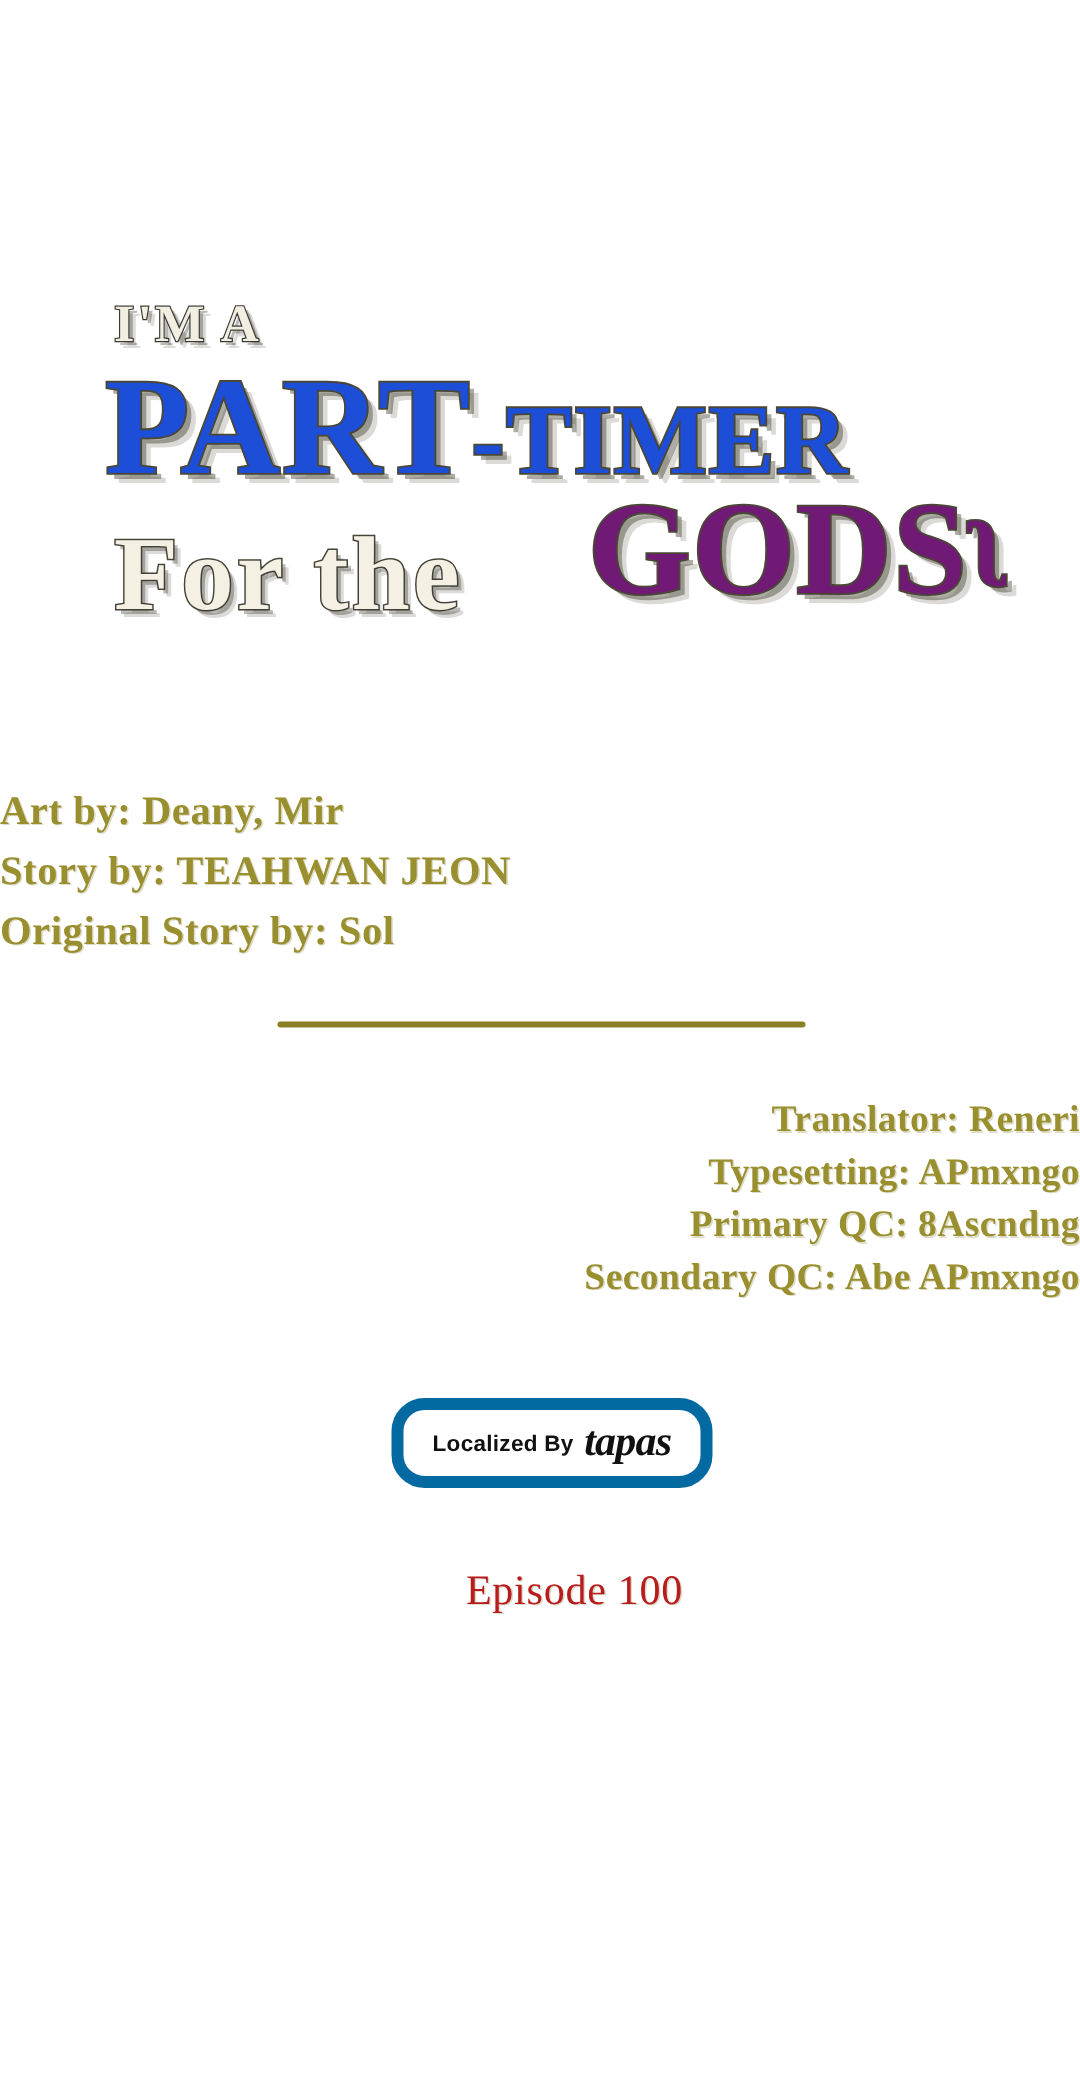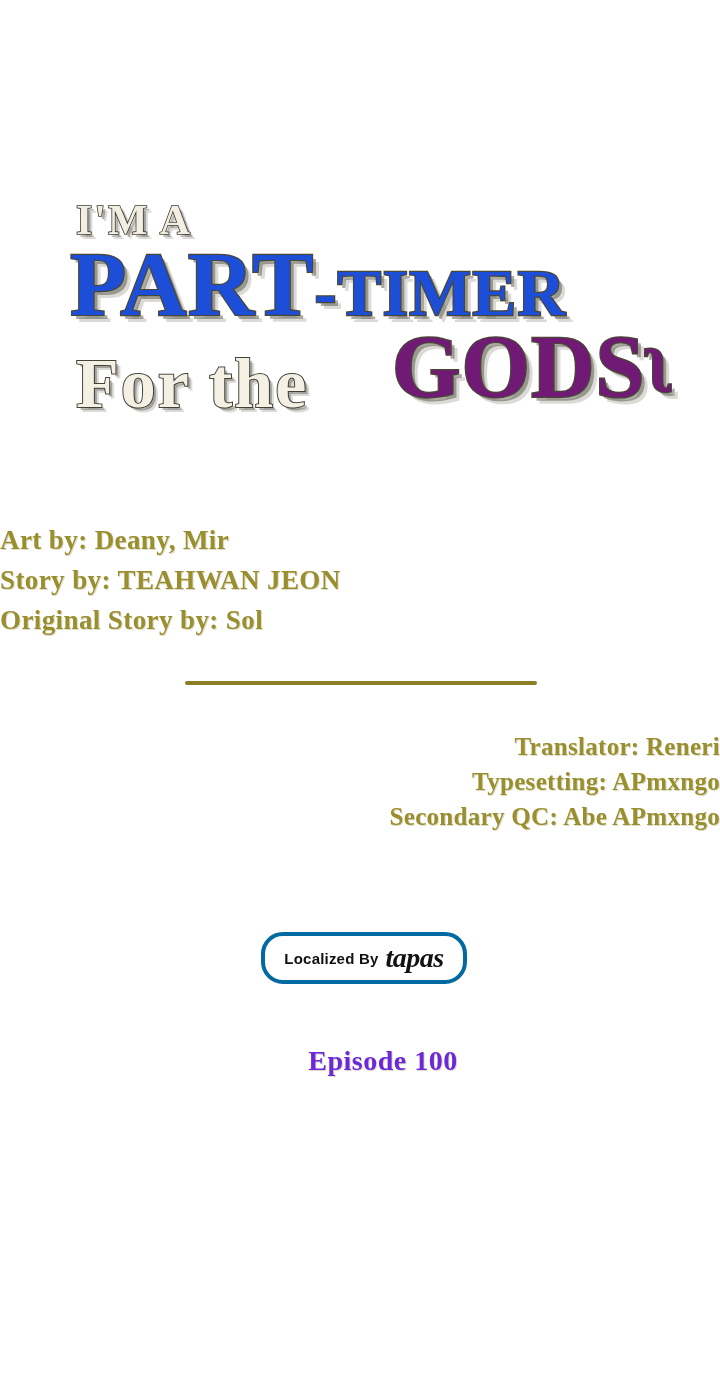--- a/index.html
+++ b/index.html
@@ -40,21 +40,21 @@
     -webkit-text-stroke: 2px #3b3a33;
     paint-order: stroke fill;
     text-shadow:
        3px 3px 0 rgba(60,58,45,0.35),
        5px 5px 0 rgba(60,58,45,0.18);
   }
 
   .t-im-a {
     left: 6px;
     top: 0px;
-    font-size: 42px;
+    font-size: 35px;
     -webkit-text-stroke: 1.6px #3b3a33;
     letter-spacing: 2px;
   }
 
   .t-part {
     left: 0px;
     top: 42px;
     font-size: 92px;
     line-height: 1;
     letter-spacing: 1px;
@@ -136,21 +136,21 @@
   }
   .credits-staff div { white-space: nowrap; }
 
   
   .tapas-pill {
     position: absolute;
     left: 261px;
     top: 932px;
     width: 198px;
     height: 44px;
-    border: 4px solid #0369a1;
+    border: 8px solid #0369a1;
     border-radius: 22px;
     background: #ffffff;
     display: flex;
     align-items: center;
     justify-content: center;
     gap: 7px;
   }
   .tapas-label {
     font-family: "Liberation Sans", sans-serif;
     font-weight: bold;
@@ -167,23 +167,23 @@
     letter-spacing: -0.5px;
   }
 
   
   .episode {
     position: absolute;
     left: 0;
     right: 0;
     top: 1045px;
     text-align: center;
-    color: #6d28d9;
-    font-family: "Liberation Serif", serif;
-    font-weight: bold;
+    color: #b91c1c;
+    font-family: "Liberation Serif", serif;
+    font-weight: normal;
     font-size: 28px;
     letter-spacing: 0.5px;
     text-shadow: 1px 1px 0 rgba(120,110,40,0.25);
     margin-left: 46px;
   }
 </style>
 </head>
 <body>
 
 <div class="page">
@@ -199,20 +199,21 @@
     <div>Art by: Deany, Mir</div>
     <div>Story by: TEAHWAN JEON</div>
     <div>Original Story by: Sol</div>
   </div>
 
   <div class="divider"></div>
 
   <div class="credits-staff">
     <div>Translator: Reneri</div>
     <div>Typesetting: APmxngo</div>
+    <div>Primary QC: 8Ascndng</div>
     <div>Secondary QC: Abe APmxngo</div>
   </div>
 
   <div class="tapas-pill">
     <span class="tapas-label">Localized By</span>
     <span class="tapas-brand">tapas</span>
   </div>
 
   <div class="episode">Episode 100</div>
 

